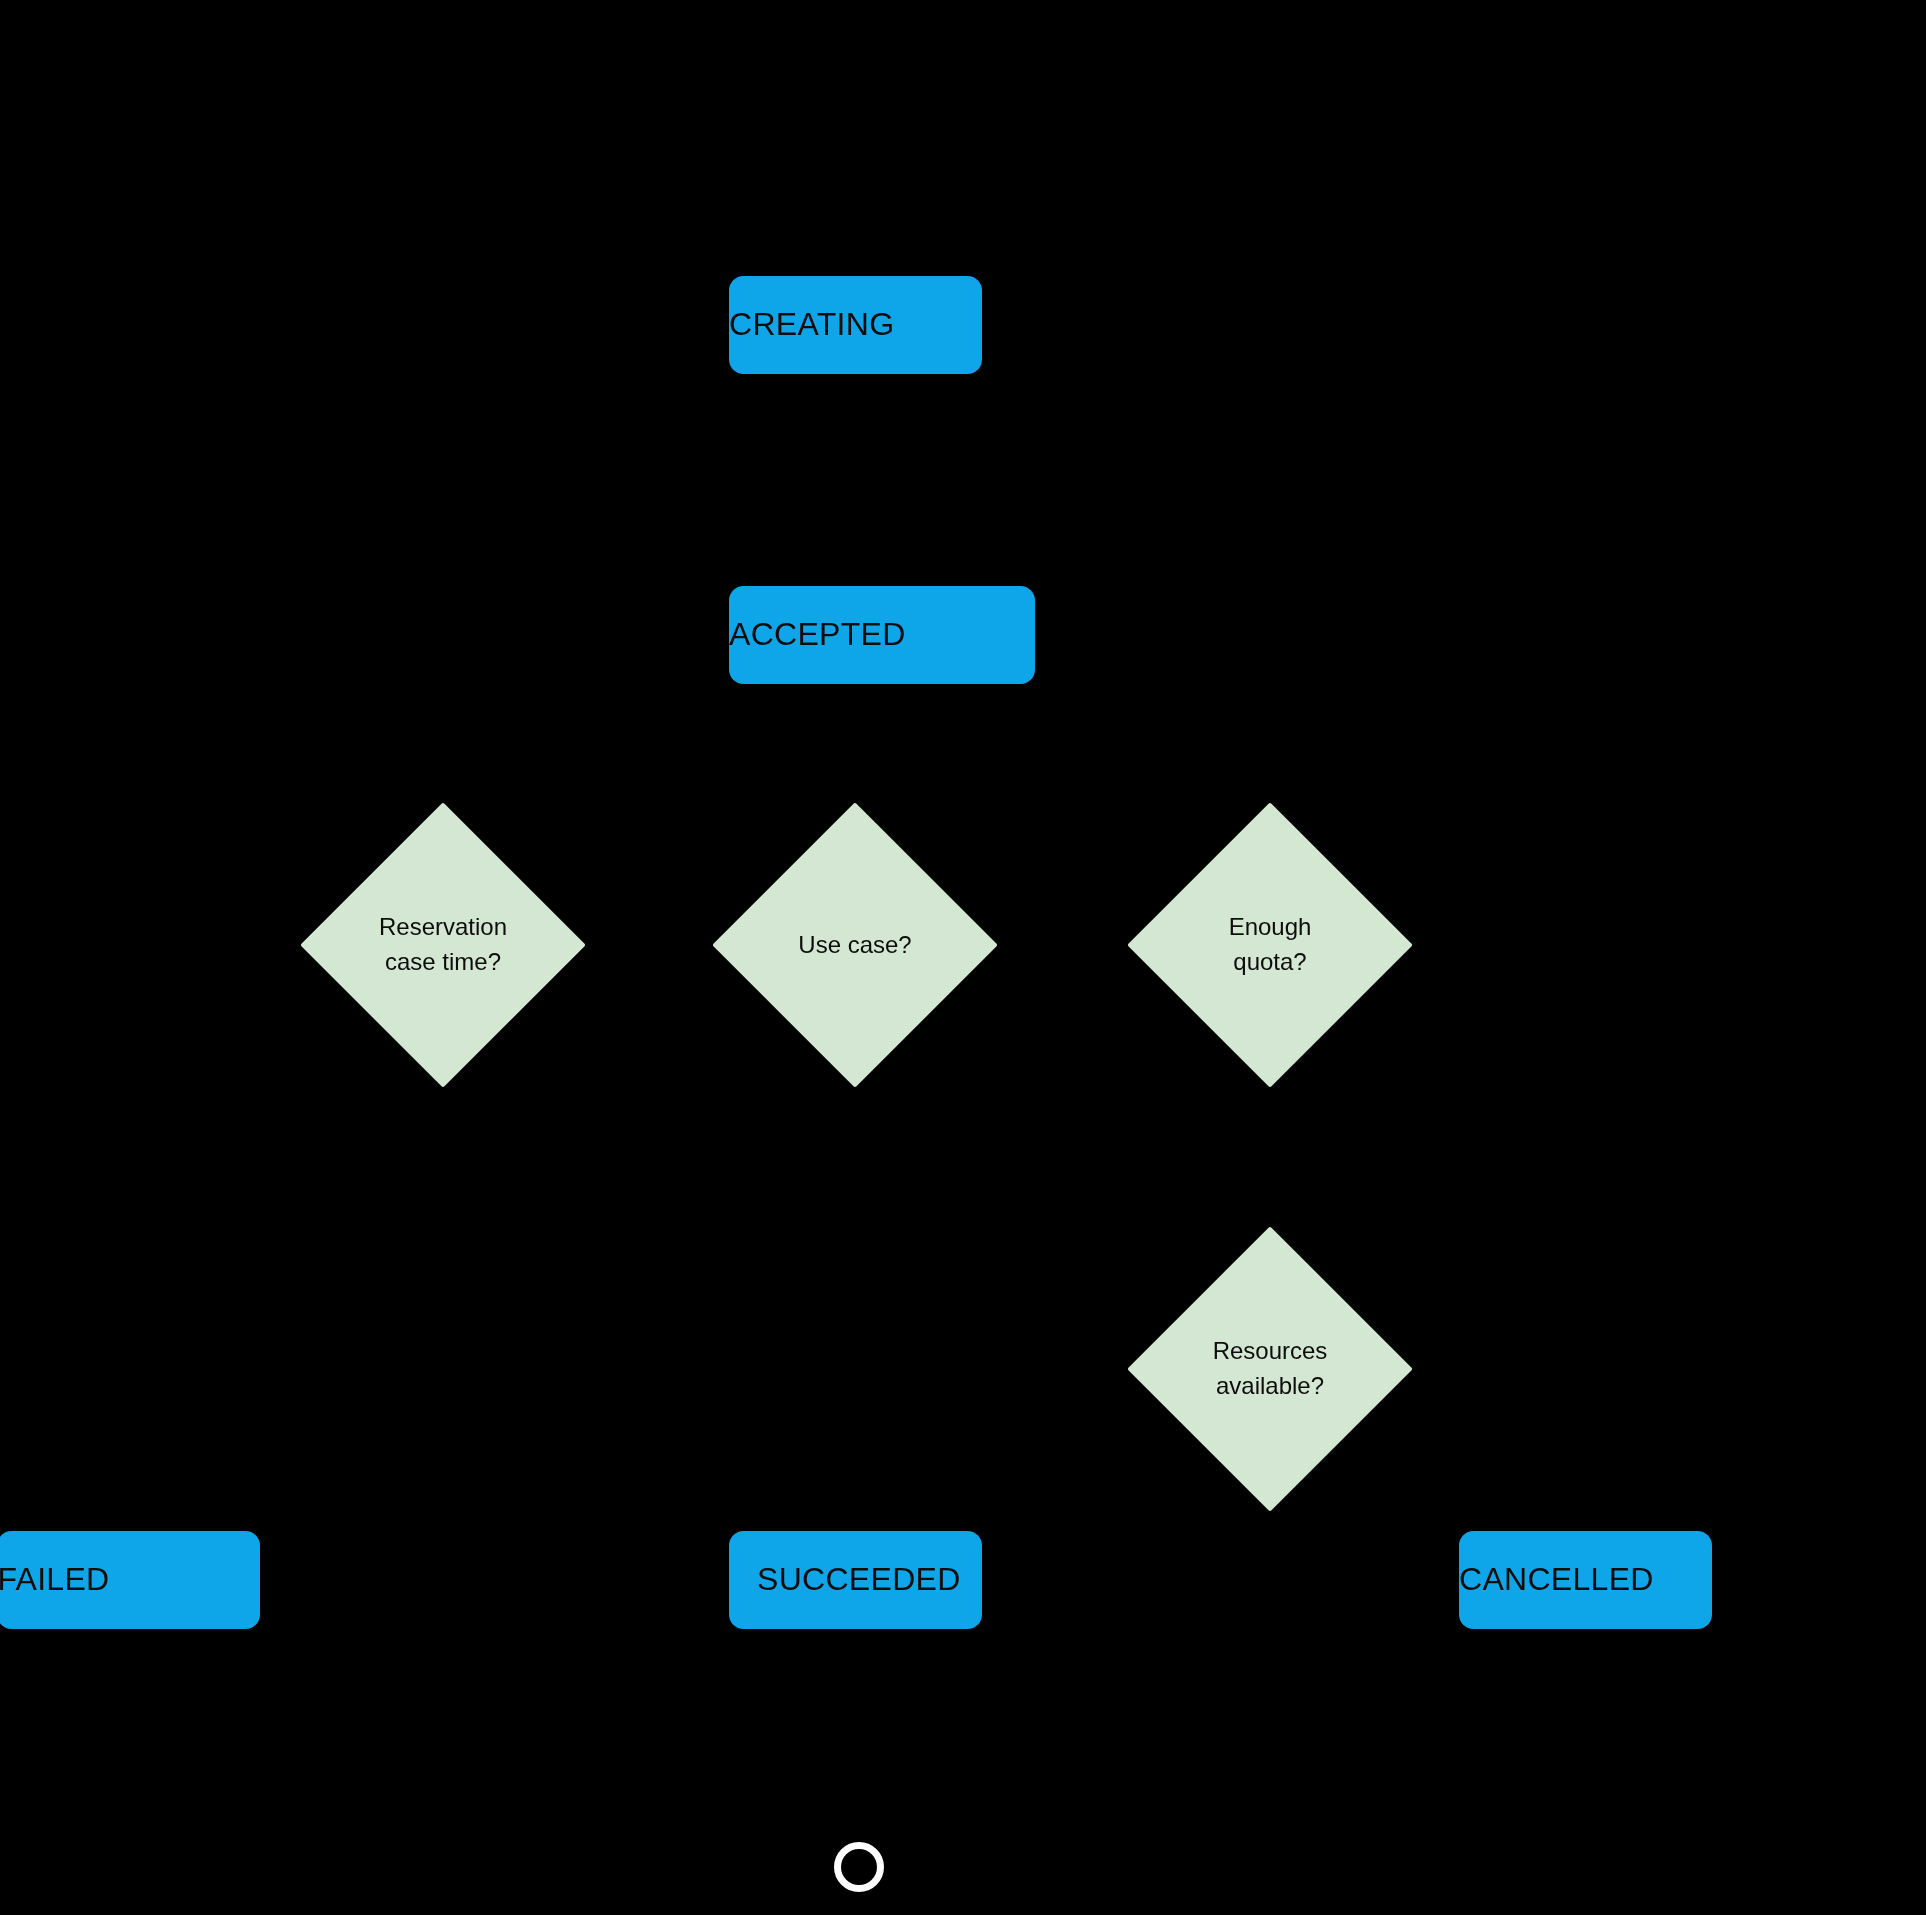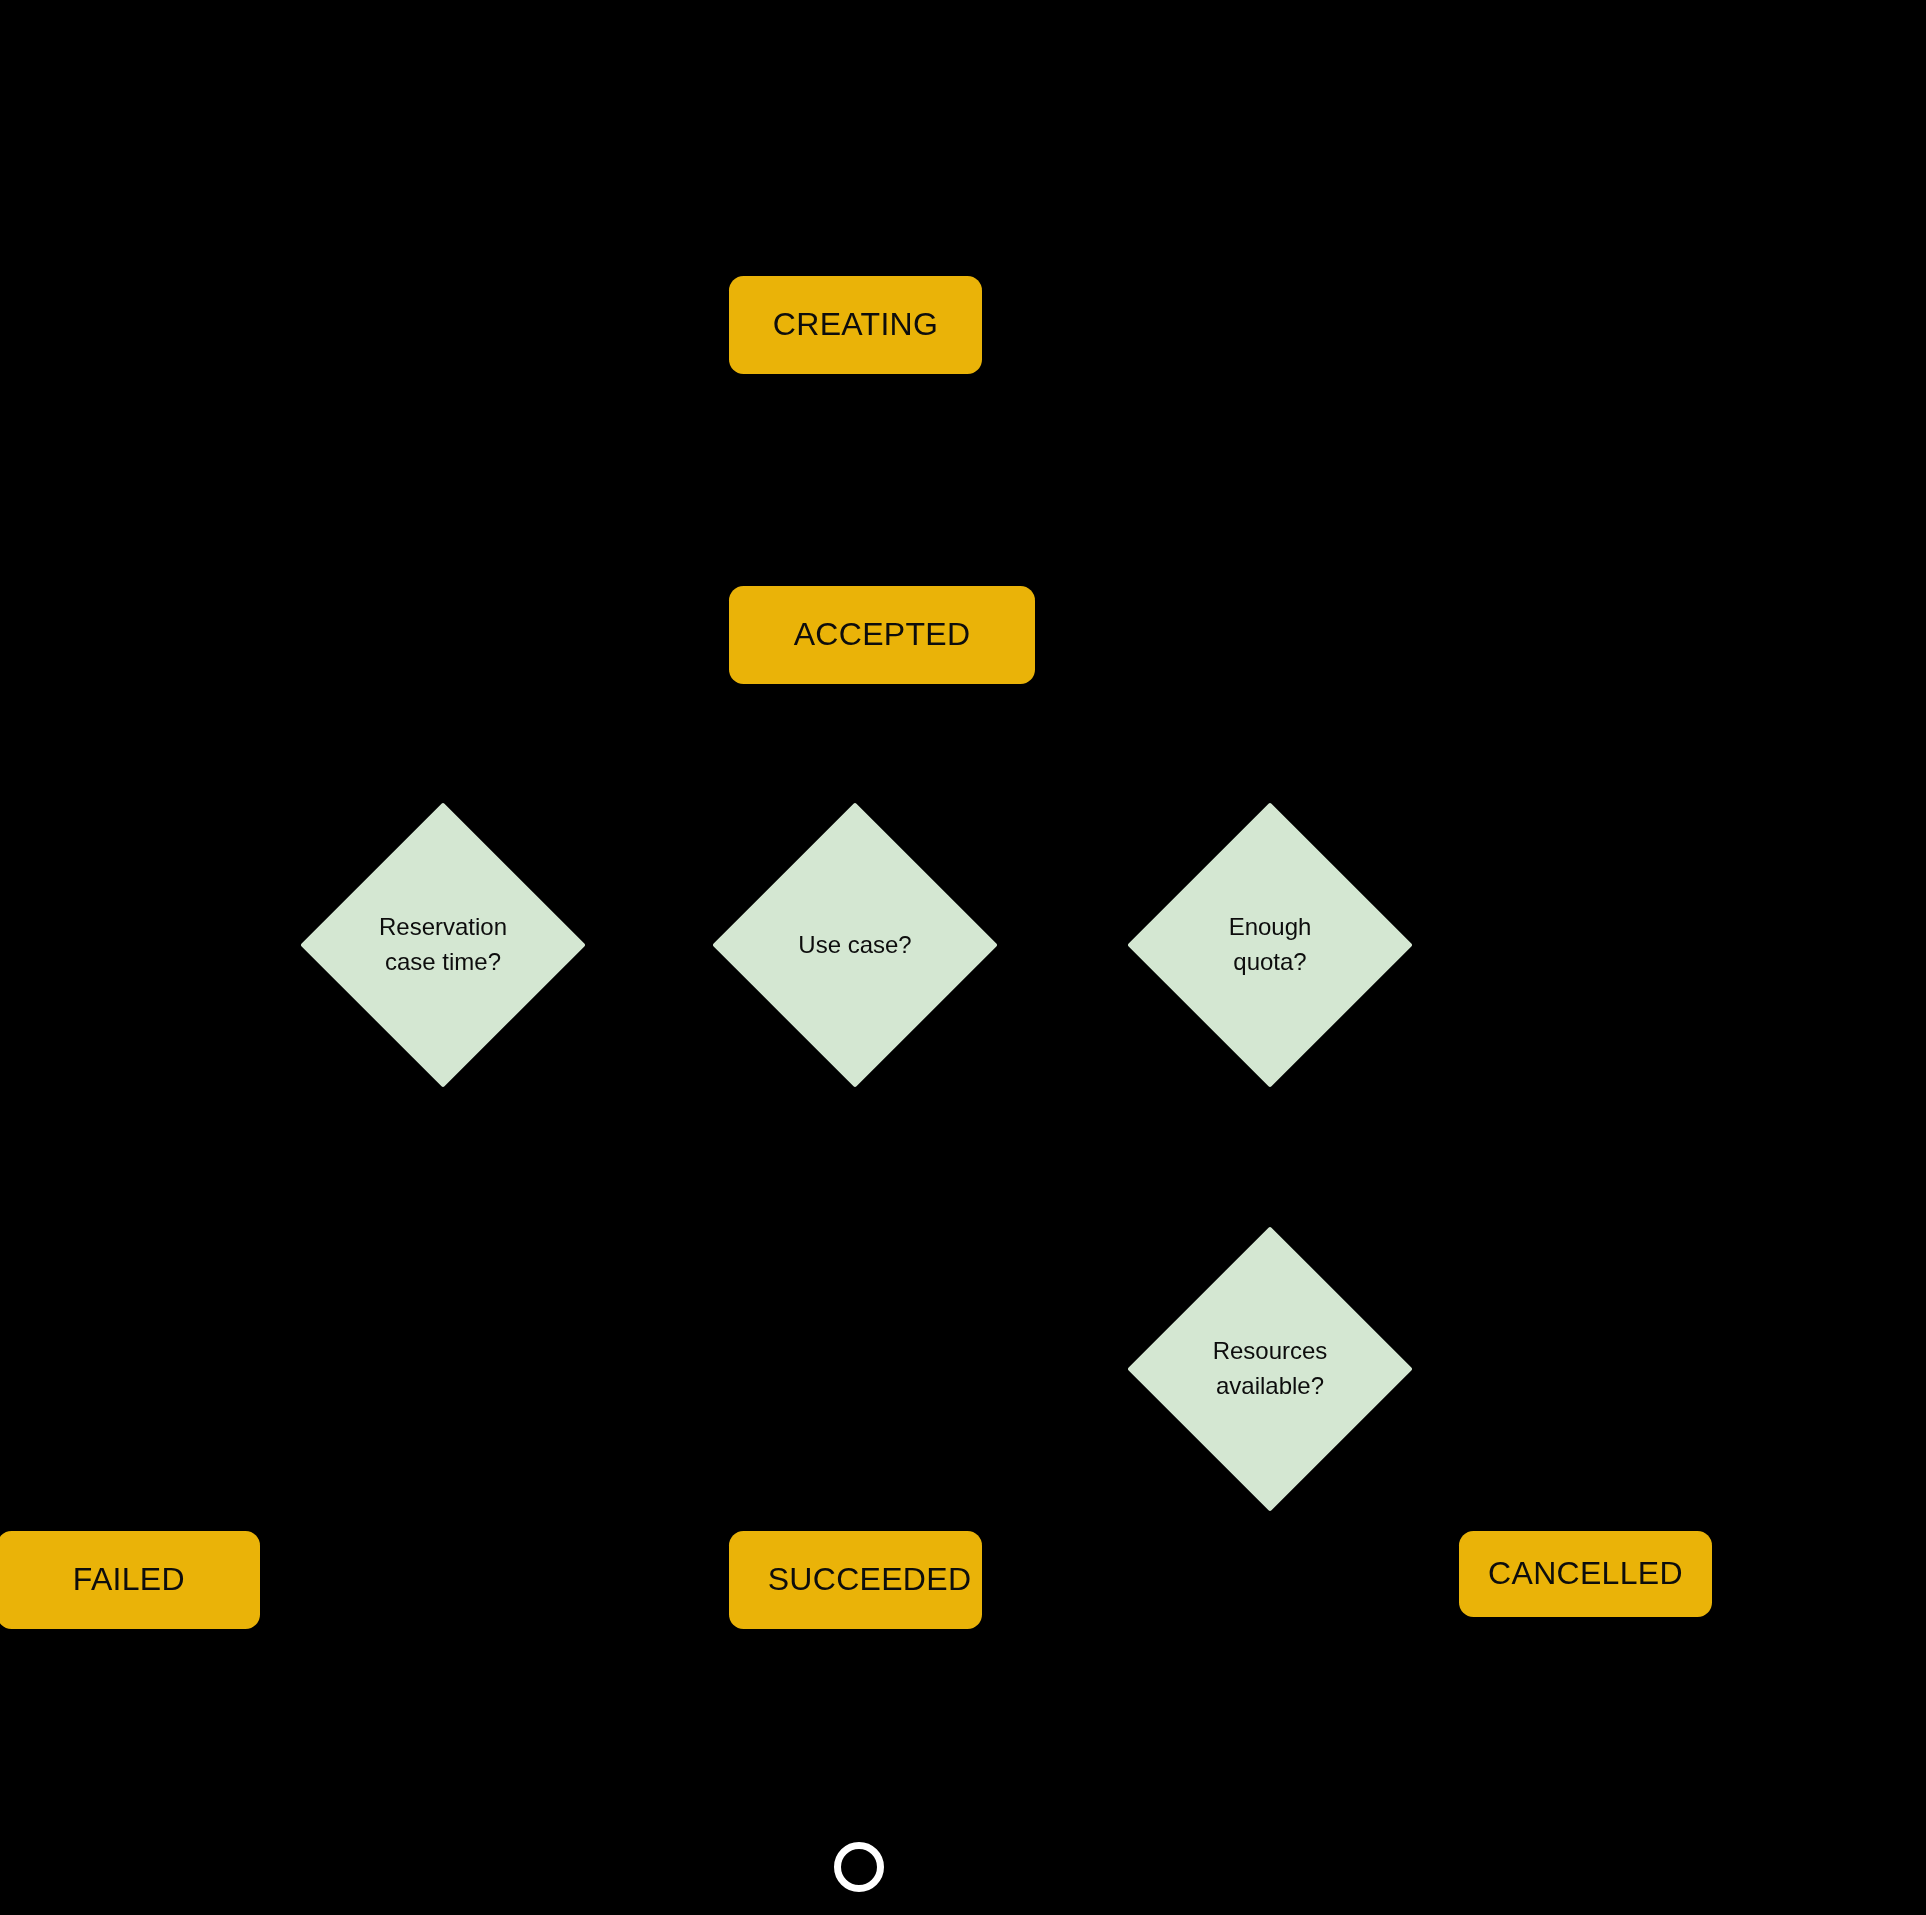--- a/index.html
+++ b/index.html
@@ -15,24 +15,23 @@
     background: #000000;
     overflow: hidden;
     font-family: "Liberation Sans", sans-serif;
   }
 
   
   .state-box {
     position: absolute;
     display: flex;
     align-items: center;
-    justify-content: center;
     border-radius: 14.5px;
     box-sizing: border-box;
-    background: #eab308;
+    background: #0ea5e9;
     color: #0d0d0d;
     font-size: 32px;
     letter-spacing: 0.3px;
     font-weight: 400;
     line-height: 1.1;
     text-align: center;
     white-space: nowrap;
   }
 
   
@@ -111,21 +110,21 @@
   </div>
 
   <div class="state-box" style="left:-2.6px; top:1531px; width:263px; height:98px;">
     <span>FAILED</span>
   </div>
 
   <div class="state-box" style="left:729px; top:1531px; width:253px; height:98px;padding-left:28px;">
     <span>SUCCEEDED</span>
   </div>
 
-  <div class="state-box" style="left:1459px; top:1531px; width:253px; height:86px;">
+  <div class="state-box" style="left:1459px; top:1531px; width:253px; height:98px;">
     <span>CANCELLED</span>
   </div>
 
   <div class="decision" style="left:342px; top:844px; width:202px; height:202px;">
     <div class="shape"></div>
     <div class="decision-label">
       <span>Reservation</span>
       <span>case time?</span>
     </div>
   </div>

